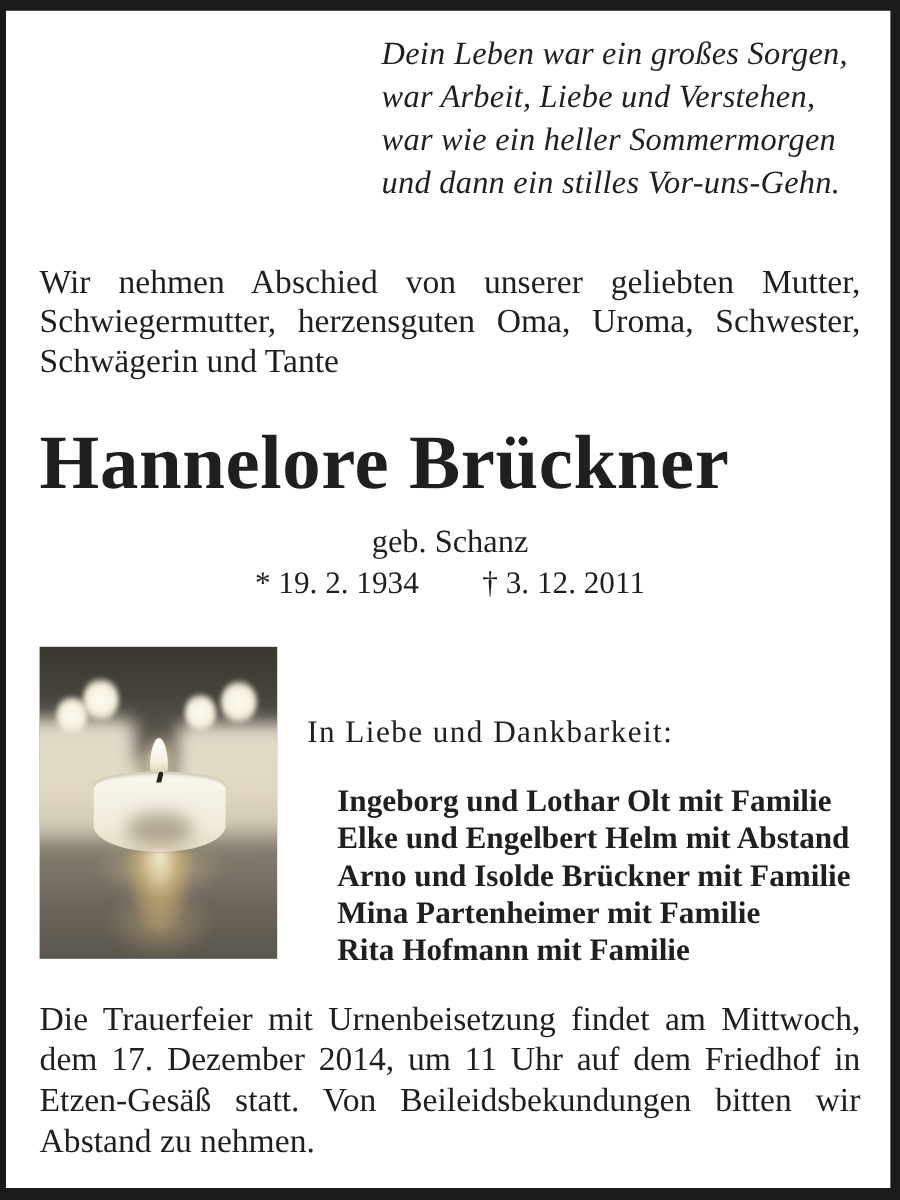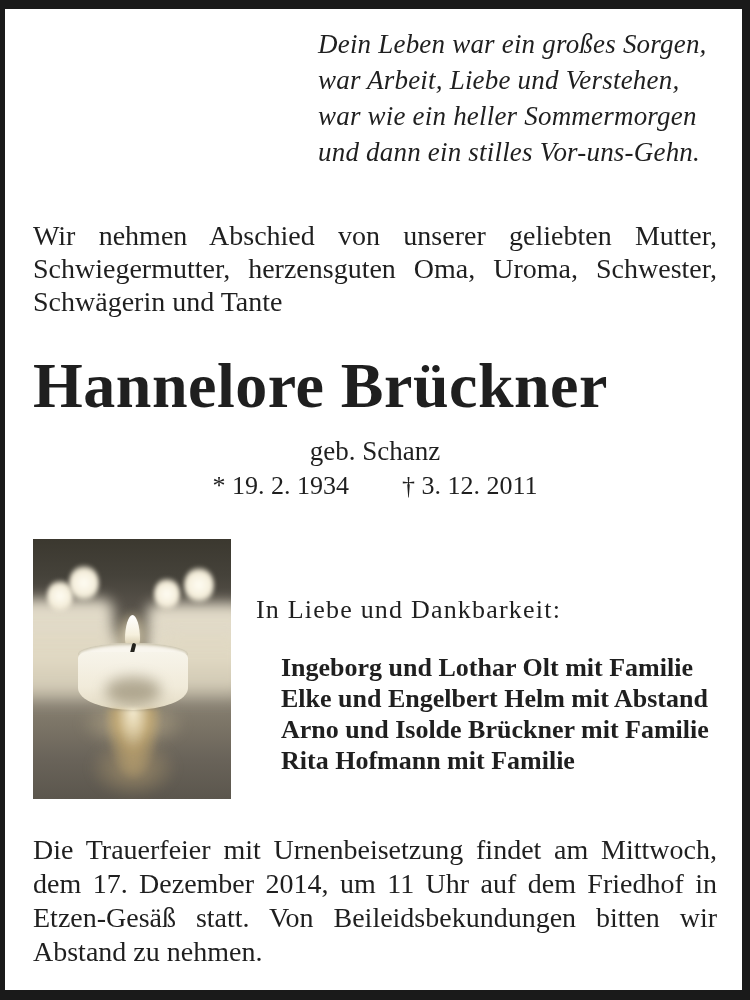--- a/index.html
+++ b/index.html
@@ -179,20 +179,21 @@
     <div class="abs candle-smudge"></div>
     <div class="abs reflection-col"></div>
     <div class="abs floor-glow"></div>
   </div>
 
   <div class="abs tribute-heading">In Liebe und Dankbarkeit:</div>
   <div class="abs mourners">
     <div>Ingeborg und Lothar Olt mit Familie</div>
     <div>Elke und Engelbert Helm mit Abstand</div>
     <div>Arno und Isolde Brückner mit Familie</div>
+    <div>Mina Partenheimer mit Familie</div>
     <div>Rita Hofmann mit Familie</div>
   </div>
 
   <div class="abs funeral">
     <div class="j">Die Trauerfeier mit Urnenbeisetzung findet am Mittwoch,</div>
     <div class="j">dem 17. Dezember 2014, um 11 Uhr auf dem Friedhof in</div>
     <div class="j">Etzen-Gesäß statt. Von Beileidsbekundungen bitten wir</div>
     <div>Abstand zu nehmen.</div>
   </div>
 </div>

